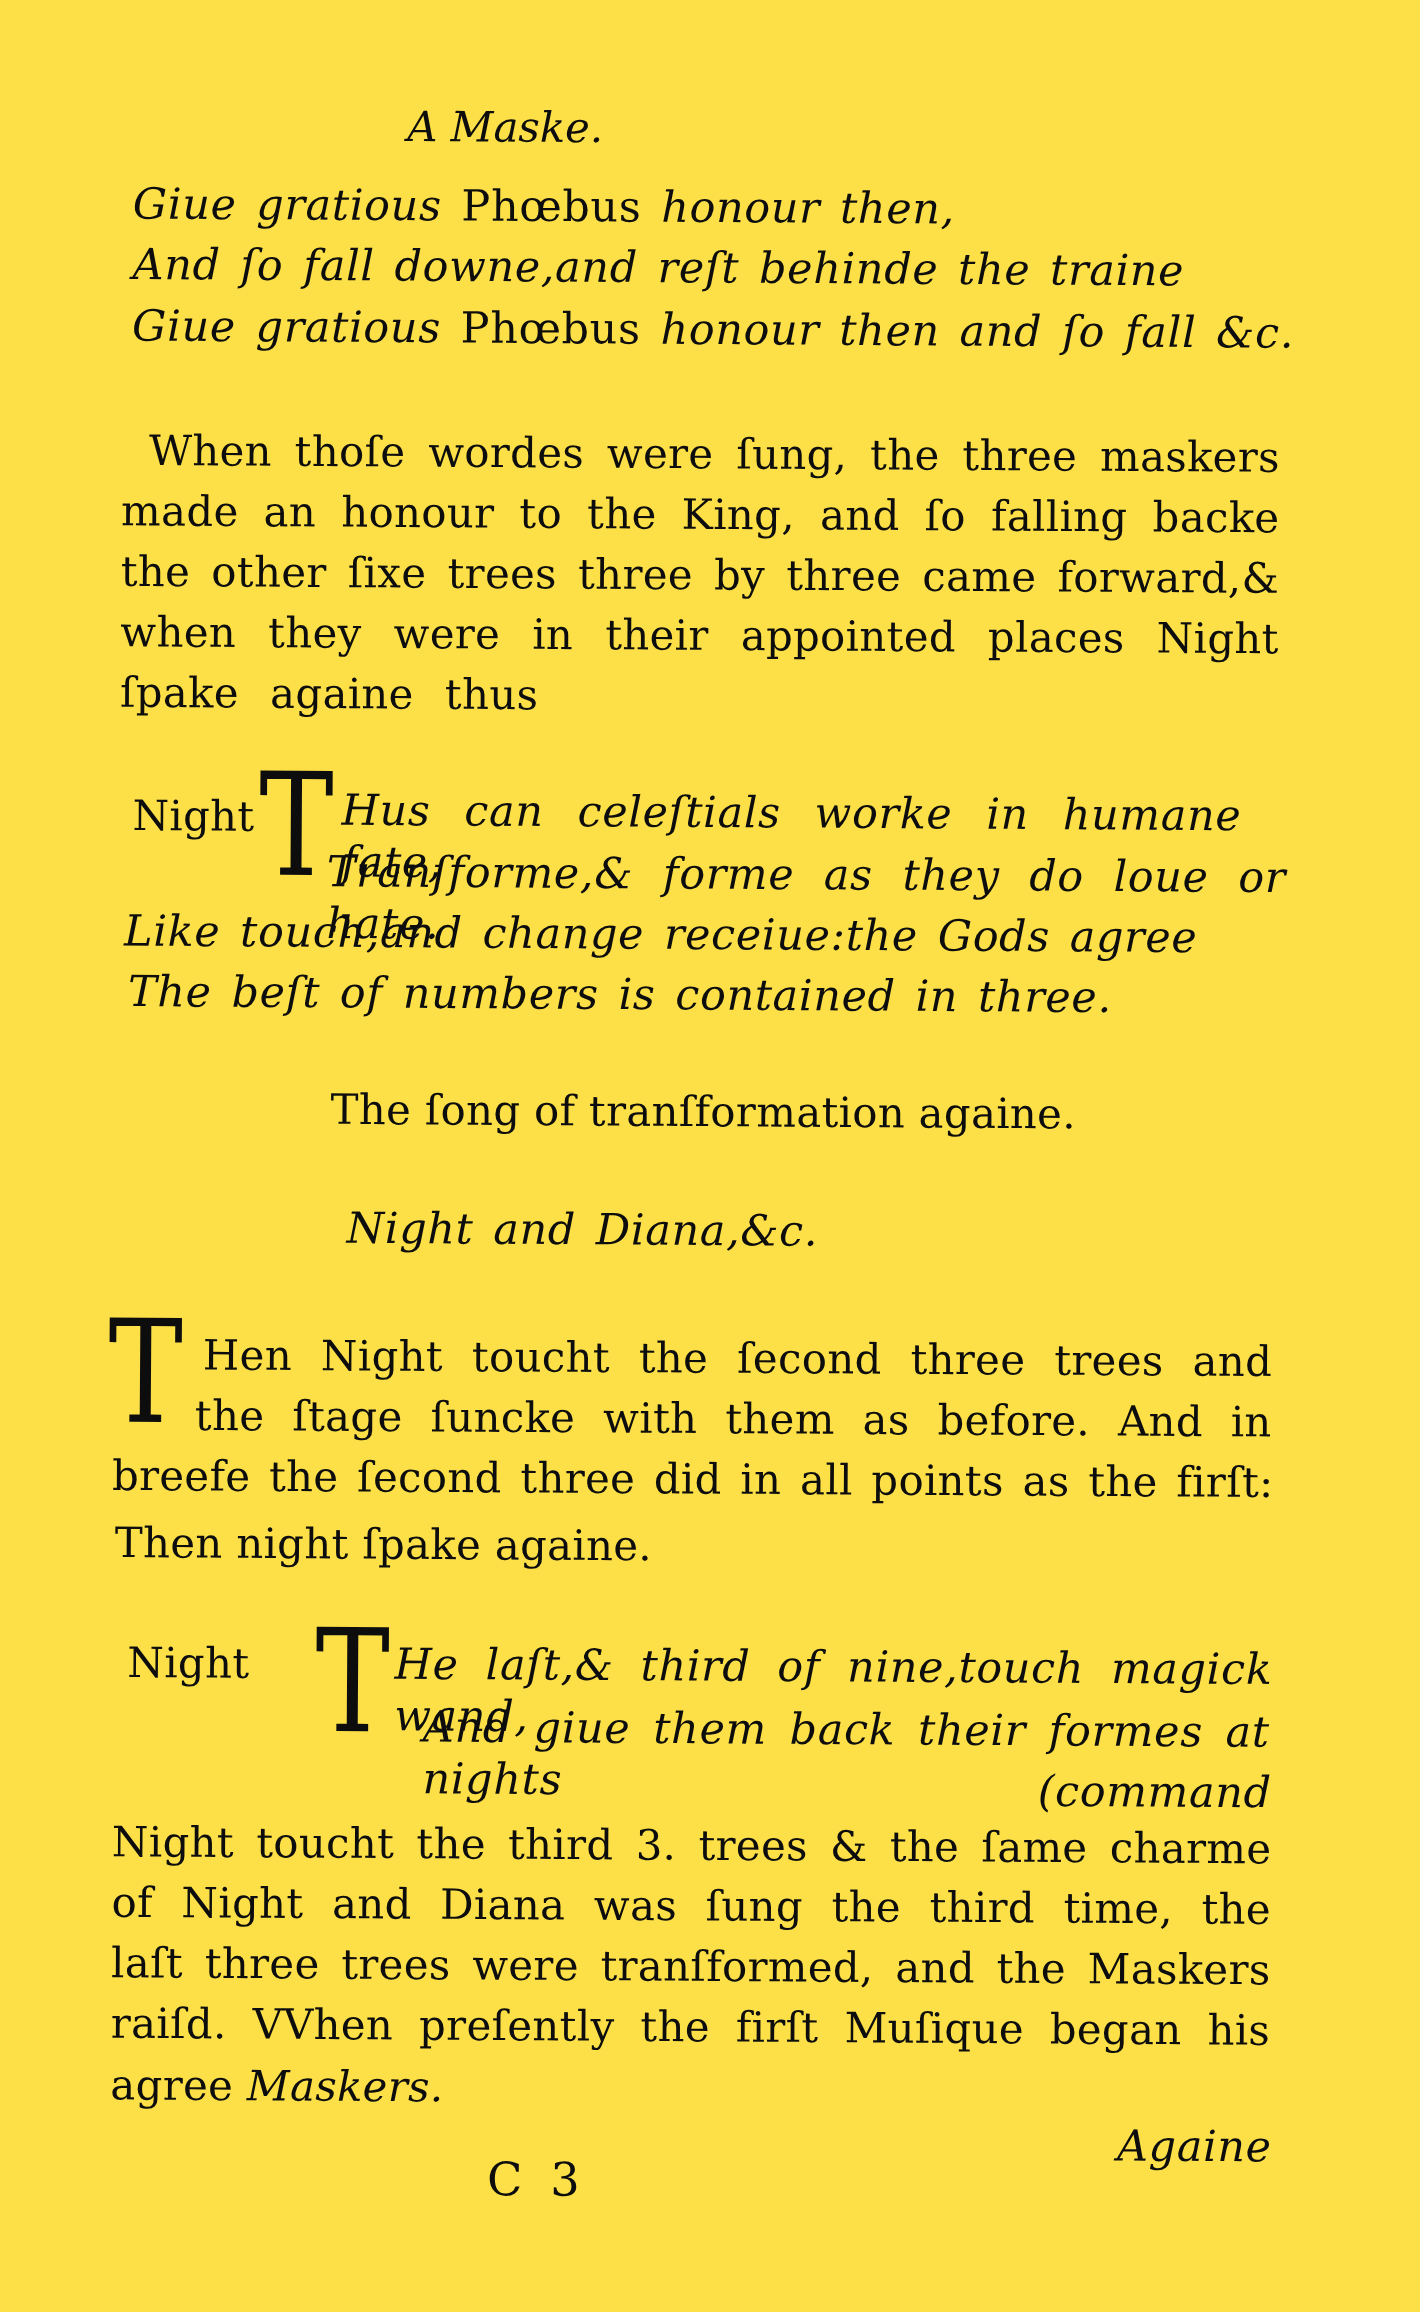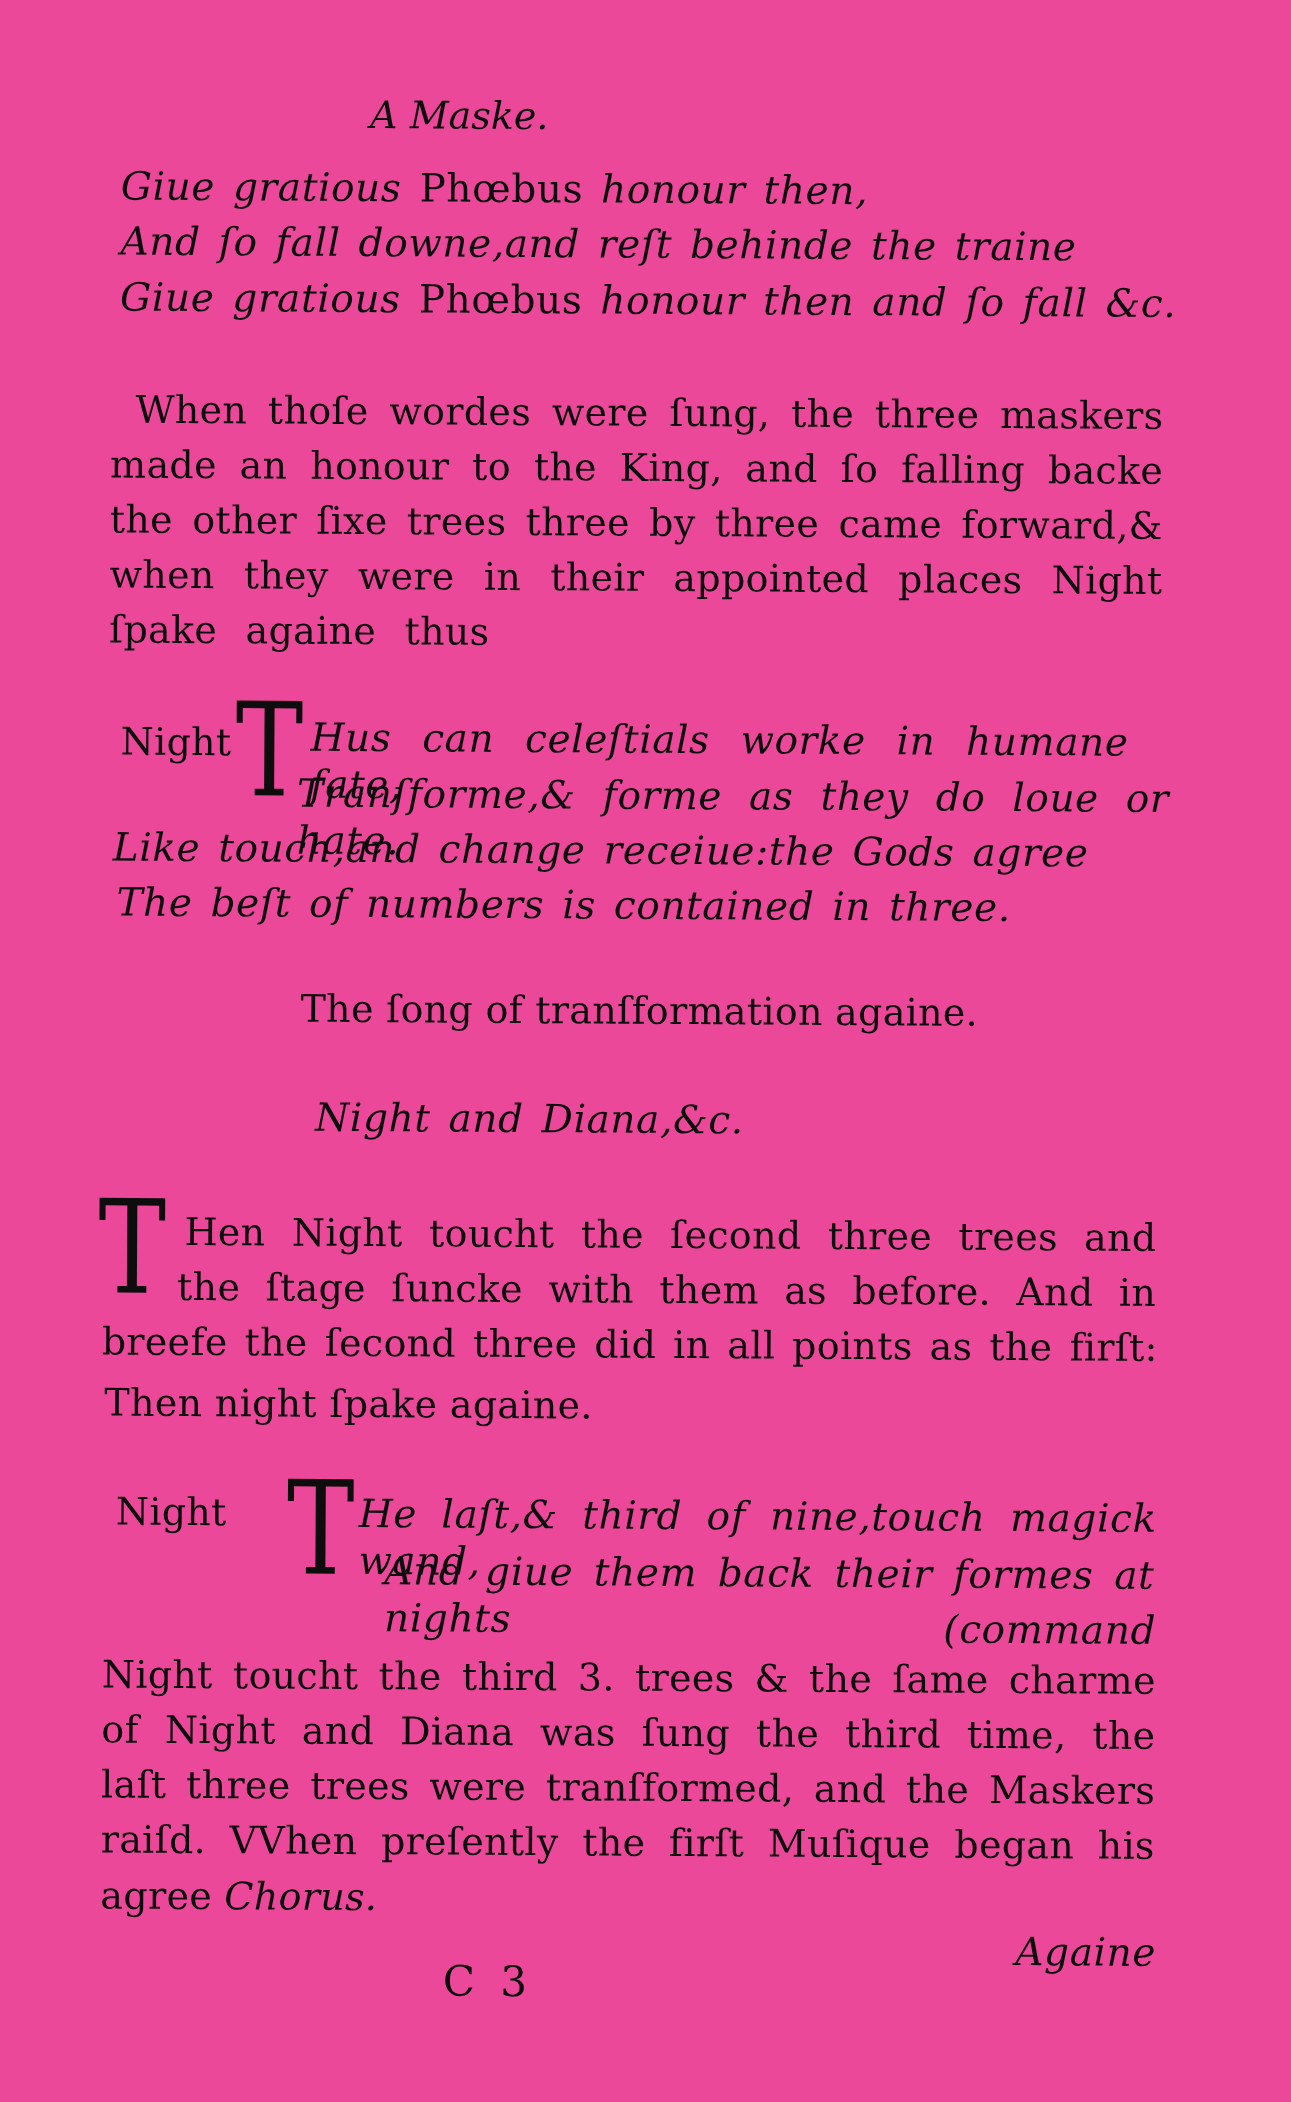--- a/index.html
+++ b/index.html
@@ -1,17 +1,17 @@
 <!DOCTYPE html>
 <html><head>
 <meta charset="utf-8">
 <style>
   html,body{margin:0;padding:0;background:#ffffff;}
   .sheet{
-    position:relative;width:1291px;height:2102px;background:#ec4899;
+    position:relative;width:1291px;height:2102px;background:#fde047;
     color:#0d0d0d;font-family:"DejaVu Serif","Liberation Serif",serif;
     overflow:hidden;
   }
   .tilt{position:absolute;left:0;top:0;width:1291px;height:2102px;
     transform:rotate(0.35deg);transform-origin:40% 0;}
   .abs{position:absolute;line-height:1.2;}
   .rom{font-style:normal;}
   .ital{font-style:italic;}
   .prose{font-size:38px;letter-spacing:0.3px;}
   .verse{font-size:39px;letter-spacing:0.6px;word-spacing:5px;}
@@ -62,19 +62,19 @@
     <div class="abs prose nowrap" style="left:125px;top:1492px;">Night</div>
     <div class="abs dropcap" style="left:296px;top:1480px;">T</div>
     <div class="abs ital verse j" style="left:368px;top:1492px;width:798px;">He laſt,&amp; third of nine,touch magick wand,</div>
     <div class="abs ital verse j" style="left:394px;top:1549px;width:770px;">And giue them back their formes at nights</div>
     <div class="abs ital verse right" style="left:766px;top:1604px;width:400px;">(command</div>
 
     <div class="abs prose j" style="left:112px;top:1655px;width:1054px;">Night toucht the third 3. trees &amp; the ſame charme</div>
     <div class="abs prose j" style="left:112px;top:1710px;width:1054px;">of Night and Diana was ſung the third time, the</div>
     <div class="abs prose j" style="left:112px;top:1765px;width:1054px;">laſt three trees were tranſformed, and the Maskers</div>
     <div class="abs prose j" style="left:112px;top:1820px;width:1054px;">raiſd. VVhen preſently the firſt Muſique began his</div>
-    <div class="abs prose nowrap" style="left:112px;top:1876px;"><span>agree </span><span class="ital">Chorus.</span></div>
+    <div class="abs prose nowrap" style="left:112px;top:1876px;"><span>agree </span><span class="ital">Maskers.</span></div>
 
     <div class="abs sig nowrap" style="left:455px;top:1936px;margin-top:21px;">C 3</div>
     <div class="abs ital verse right" style="left:868px;top:1926px;width:300px;">Againe</div>
 
   </div>
 </div>
 
 </body></html>

